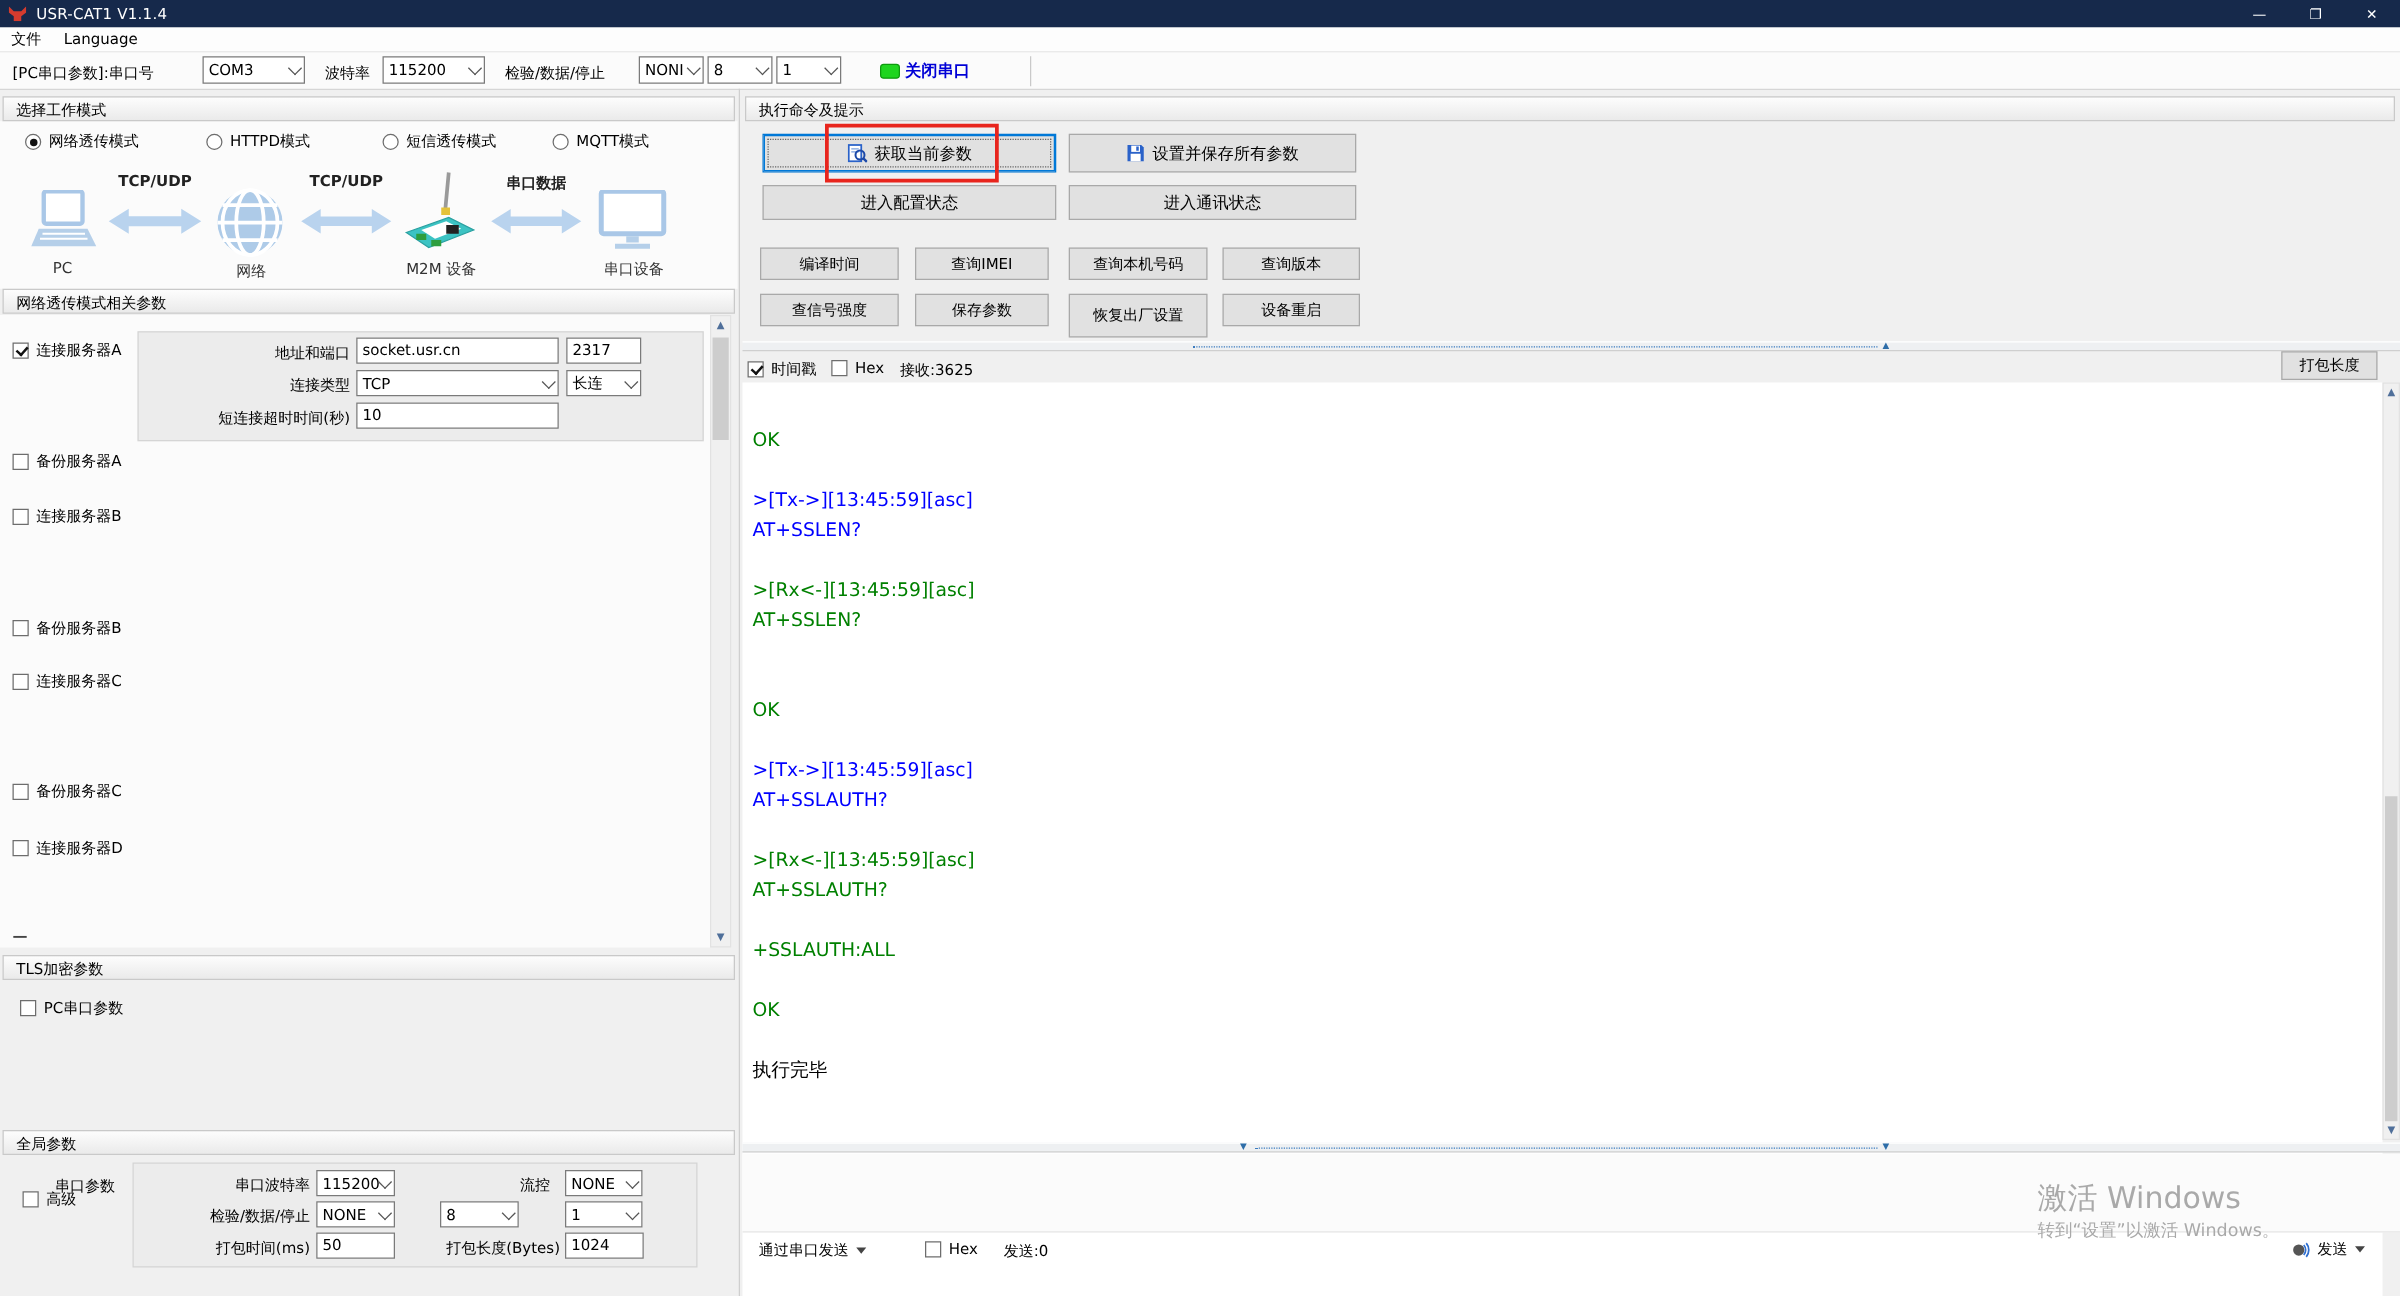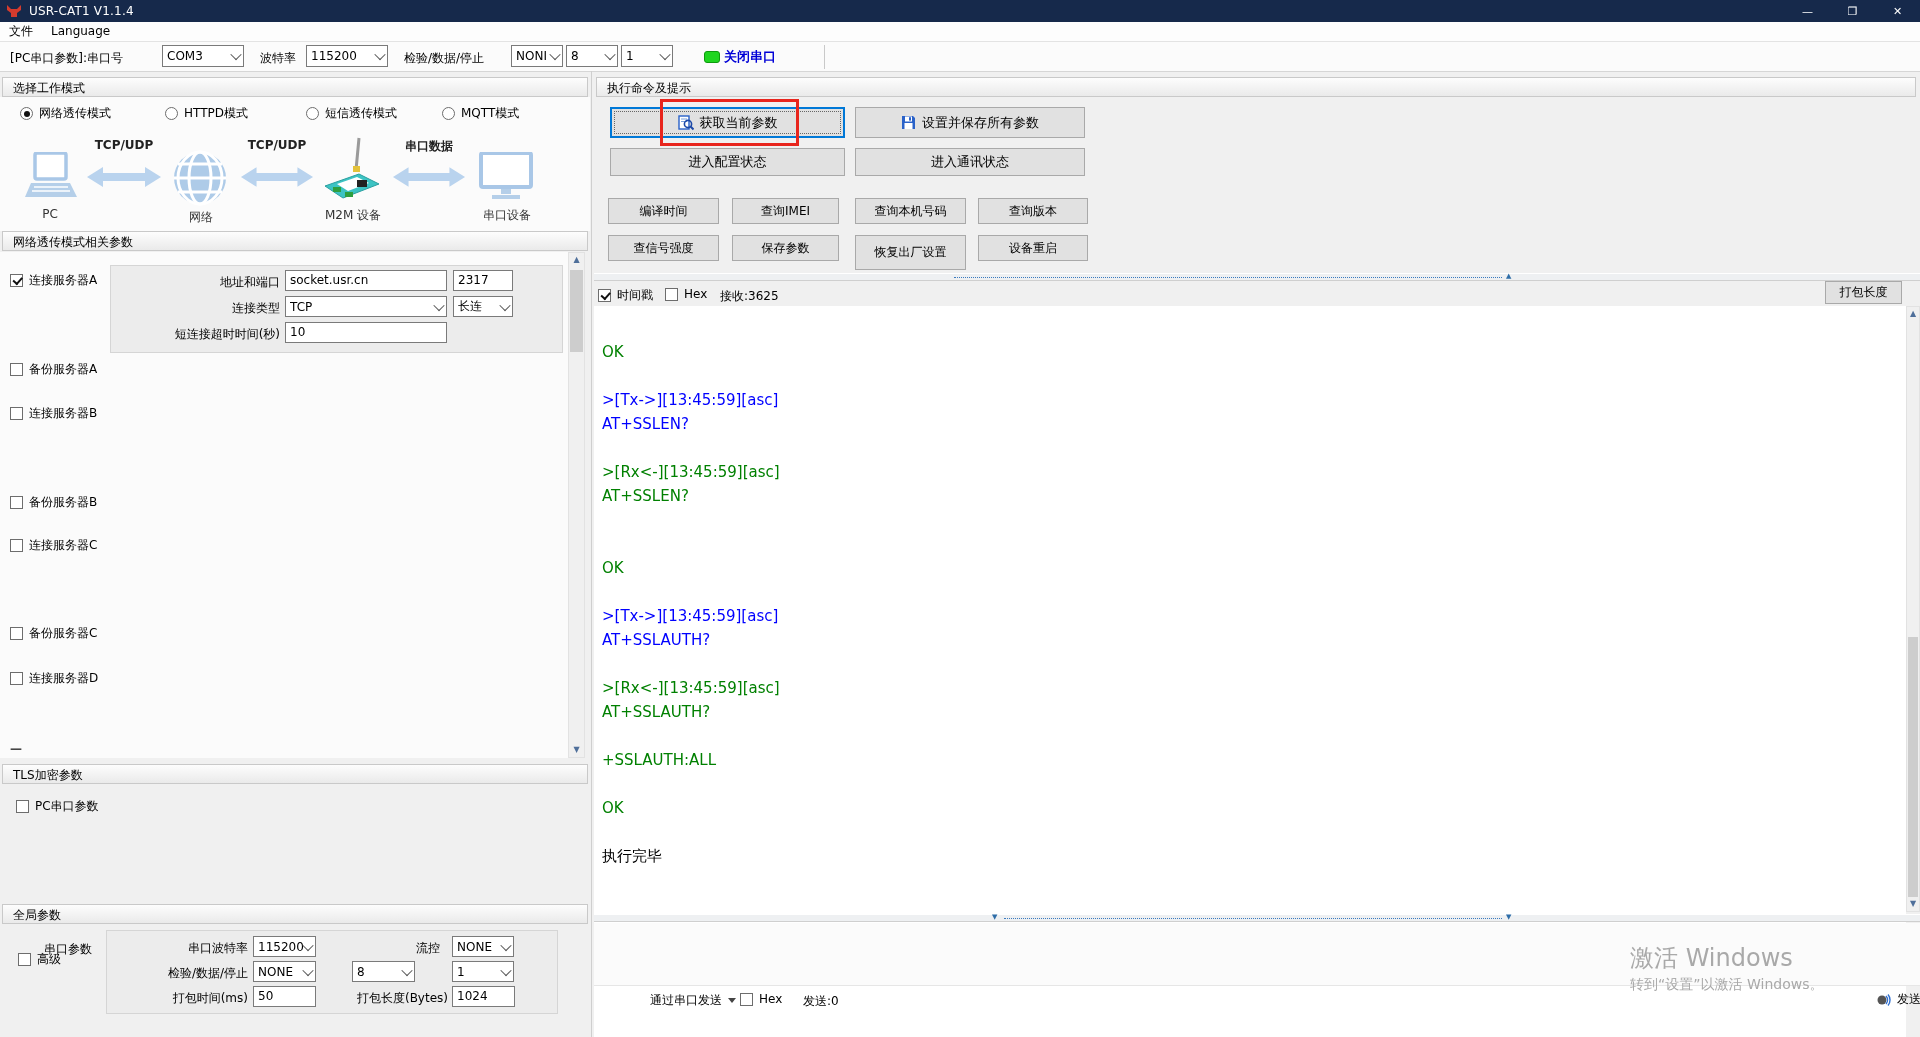--- a/index.html
+++ b/index.html
@@ -50,21 +50,21 @@
   .vsb .thumb{position:absolute;left:1px;right:1px;background:#cdcdcd;cursor:pointer;}
   .split{position:absolute;background:#eef0f2;border-top:1px solid #fff;border-bottom:1px solid #cfcfcf;box-sizing:border-box;}
   .split .dots{position:absolute;top:3px;border-top:1px dotted #3b7bbf;}
   .split .s-arr{position:absolute;top:-2px;color:#2e6da8;font-size:7px;cursor:pointer;}
   
   .console{position:absolute;background:#fff;overflow:hidden;font-size:15px;line-height:24px;padding:34px 0 0 8px;box-sizing:border-box;cursor:text;}
   .cline{height:24px;white-space:pre;}
   
   .node-label{position:absolute;text-align:center;color:#333;}
   .link-label{position:absolute;text-align:center;font-weight:bold;color:#222;}
-  .flatbtn{position:absolute;display:flex;align-items:center;gap:6px;cursor:pointer;white-space:nowrap;margin-left:43px;}
+  .flatbtn{position:absolute;display:flex;align-items:center;gap:6px;cursor:pointer;white-space:nowrap;}
   .dd-tri{width:0;height:0;border-left:4px solid transparent;border-right:4px solid transparent;border-top:5px solid #444;}
   .watermark{position:absolute;color:#a9a9a9;pointer-events:none;}
   .panel-bg{position:absolute;background:#fbfbfb;}
 </style>
 </head>
 <body>
 
 <div class="win">
 
   <div class="titlebar">

